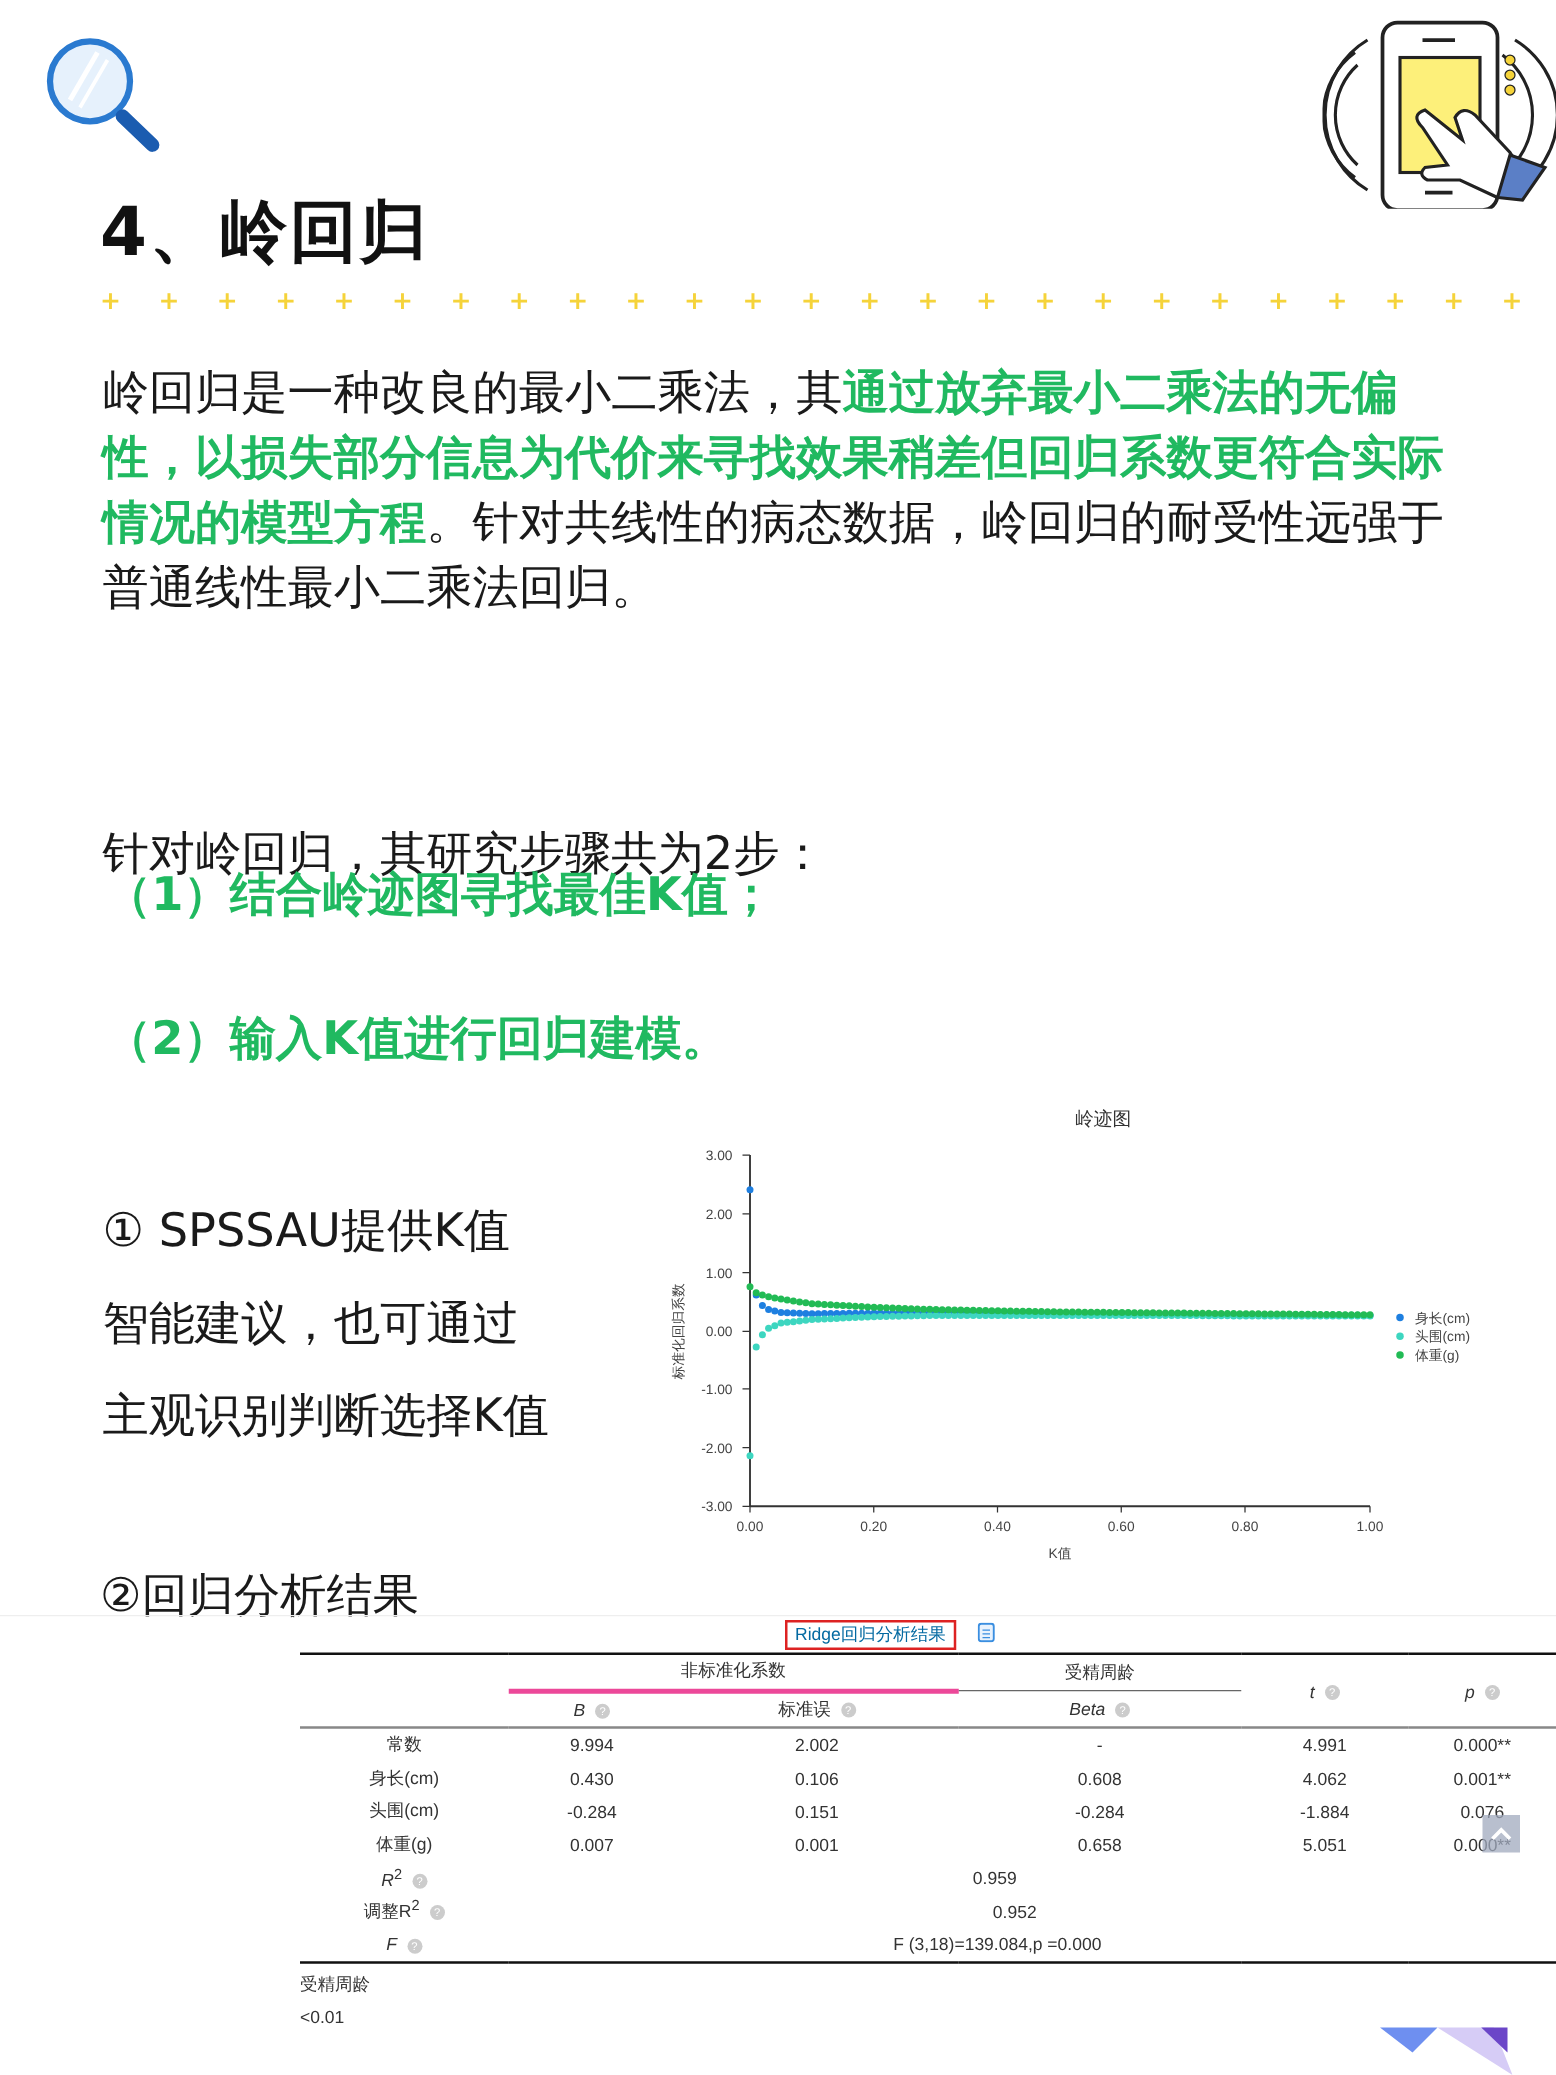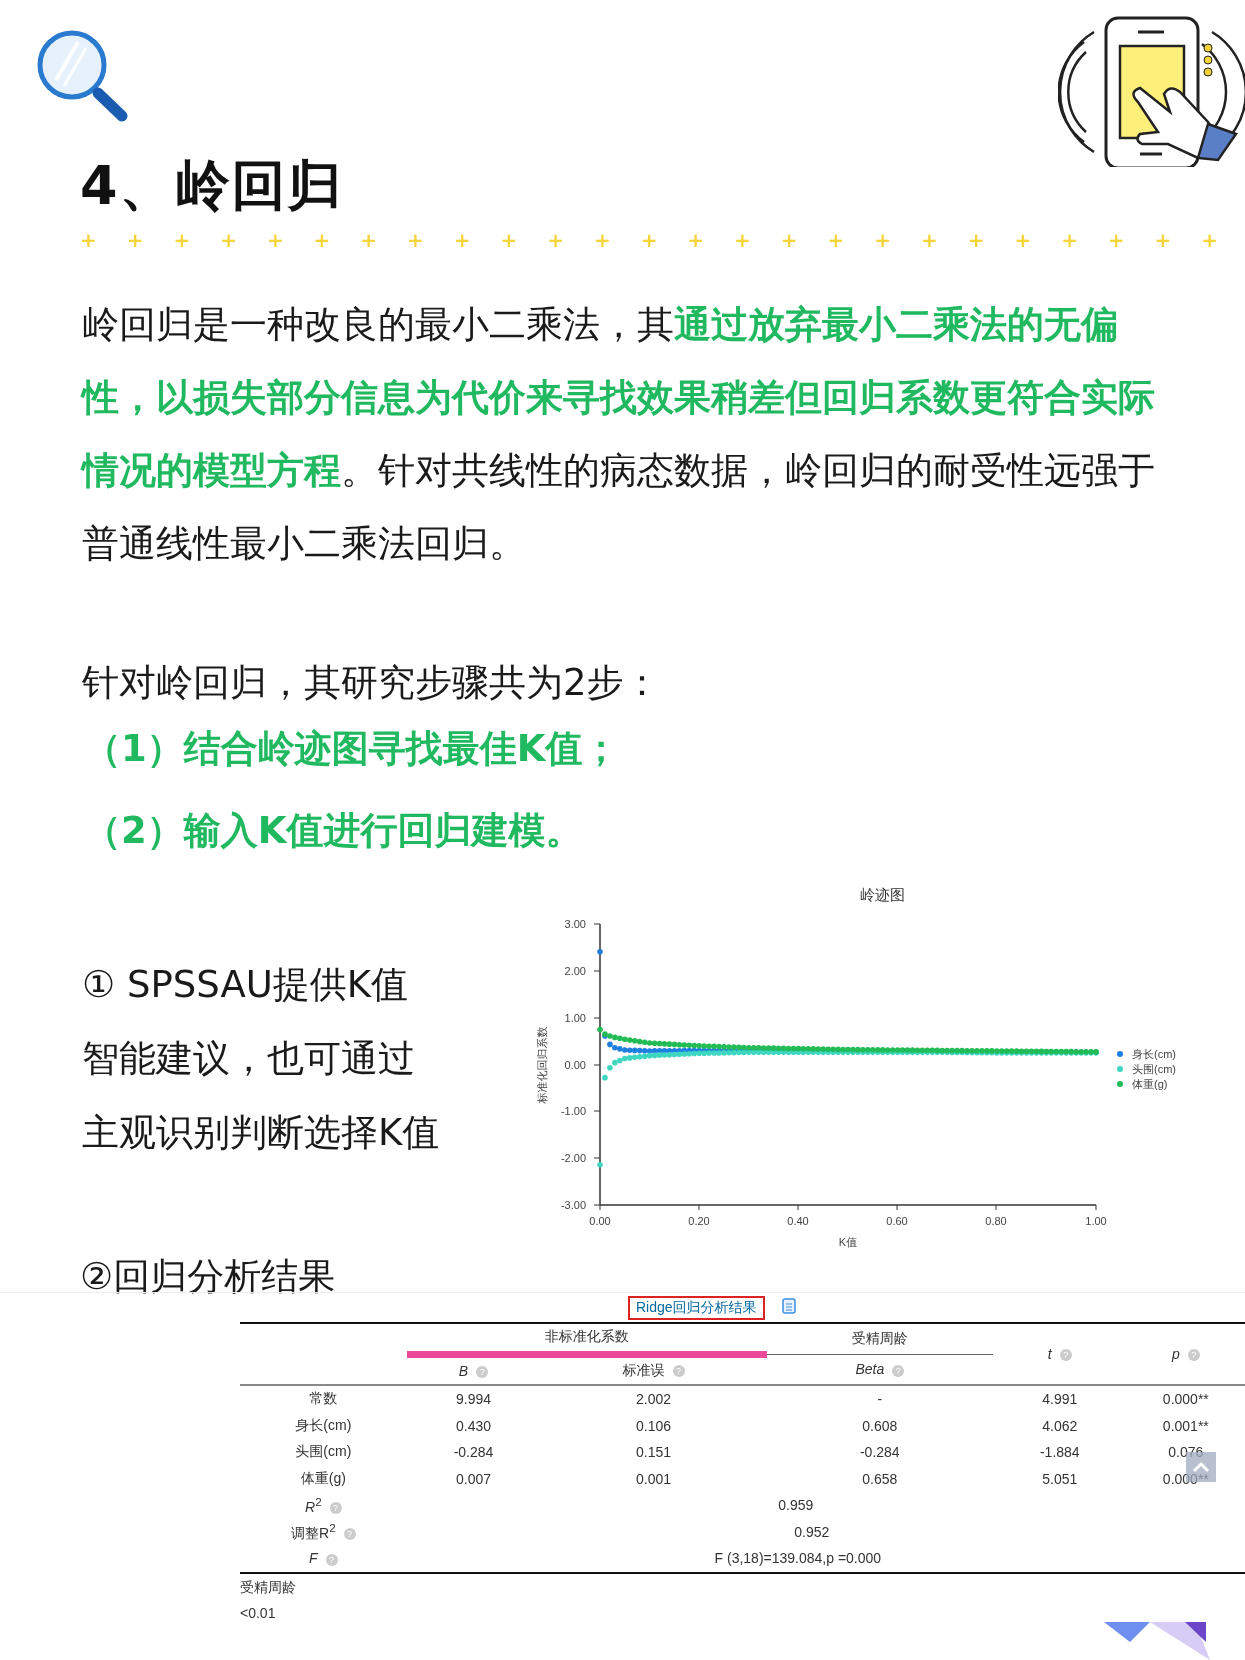--- a/index.html
+++ b/index.html
@@ -1,20 +1,20 @@
 <!DOCTYPE html>
 <html><head>
 <meta charset="utf-8">
 <style>
   html,body{margin:0;padding:0;background:#fff;}
   body{width:1245px;height:1660px;position:relative;overflow:hidden;font-family:"DejaVu Sans","Liberation Sans",sans-serif;color:#222;}
   .abs{position:absolute;}
   .title{left:80px;top:150px;font-size:54px;font-weight:bold;color:#111;letter-spacing:2px;}
   .dots{left:80px;top:228px;width:750px;height:20px;color:#f5d33a;font-size:20px;font-weight:bold;letter-spacing:11.5px;white-space:nowrap;}
-  .para{left:82px;top:288px;width:1090px;font-size:37px;line-height:73px;color:#1a1a1a;}
+  .para{left:82px;top:288px;width:1090px;font-size:37px;line-height:52px;color:#1a1a1a;}
   .green{color:#20b960;font-weight:bold;}
   .steps-intro{left:82px;top:658px;font-size:37px;color:#1a1a1a;}
   .step{left:92px;font-size:37px;font-weight:bold;color:#20b960;}
   .side{left:82px;font-size:37px;color:#1a1a1a;line-height:74px;}
   .sub2{left:80px;top:1252px;font-size:37px;color:#1a1a1a;}
   
   .chart{left:530px;top:880px;width:715px;height:380px;}
   
   .tbl-wrap{left:240px;top:1292px;width:1005px;}
   .tbl-title{position:absolute;left:388px;top:4px;border:2px solid #d22;padding:1px 6px;font-size:14px;color:#0369a1;font-family:"Liberation Sans",sans-serif;}
@@ -56,21 +56,21 @@
     <path d="M150 112 L178 122 L160 148 L140 146 Z" fill="#5b7fc6" stroke="#222" stroke-width="2.5"></path>
   </svg>
 </div>
 
 <div class="abs title">4、岭回归</div>
 <div class="abs dots">+ + + + + + + + + + + + + + + + + + + + + + + + + + + + +</div>
 
 <div class="abs para"><span>岭回归是一种改良的最小二乘法，其</span><span class="green">通过放弃最小二乘法的无偏性，以损失部分信息为代价来寻找效果稍差但回归系数更符合实际情况的模型方程</span><span>。针对共线性的病态数据，岭回归的耐受性远强于普通线性最小二乘法回归。</span></div>
 
 <div class="abs steps-intro">针对岭回归，其研究步骤共为2步：</div>
-<div class="abs step" style="top:724px;left:84px;">（1）结合岭迹图寻找最佳K值；</div>
+<div class="abs step" style="top:691px;left:84px;">（1）结合岭迹图寻找最佳K值；</div>
 <div class="abs step" style="top:806px;left:84px;">（2）输入K值进行回归建模。</div>
 
 <div class="abs side" style="top:948px;">① SPSSAU提供K值</div>
 <div class="abs side" style="top:1022px;">智能建议，也可通过</div>
 <div class="abs side" style="top:1096px;">主观识别判断选择K值</div>
 
 <div class="abs chart">
   <svg width="715" height="380" viewBox="0 0 715 380" font-family="Liberation Sans, sans-serif">
     <text x="330" y="20" font-size="15" fill="#333">岭迹图</text>
 
@@ -435,21 +435,21 @@
         <rect x="1" y="1" width="12" height="14" rx="2" fill="#e8f2fd" stroke="#3a8ee0" stroke-width="1.5"></rect>
         <line x1="4" y1="6" x2="10" y2="6" stroke="#3a8ee0"></line>
         <line x1="4" y1="9" x2="10" y2="9" stroke="#3a8ee0"></line>
         <line x1="4" y1="12" x2="10" y2="12" stroke="#3a8ee0"></line>
       </svg>
   </span>
   <table>
     <tbody>
         <tr style="border-top:2px solid #111;">
       <th style="width:162px;"></th>
-      <th colspan="2" style="border-bottom:7px solid #ec4899;margin-top:36px;">非标准化系数</th>
+      <th colspan="2" style="border-bottom:4px solid #ec4899;margin-top:36px;">非标准化系数</th>
       <th style="border-bottom:1px solid #666;width:220px;">受精周龄</th>
       <th rowspan="2" style="width:130px;"><span class="it">t</span><span class="q">?</span></th>
       <th rowspan="2" style="width:115px;"><span class="it">p</span><span class="q">?</span></th>
     </tr>
     <tr style="border-bottom:2px solid #888;">
       <th></th>
       <th style="width:130px;"><span class="it">B</span><span class="q">?</span></th>
       <th style="width:220px;"><span>标准误</span><span class="q">?</span></th>
       <th><span class="it">Beta</span><span class="q">?</span></th>
     </tr>

